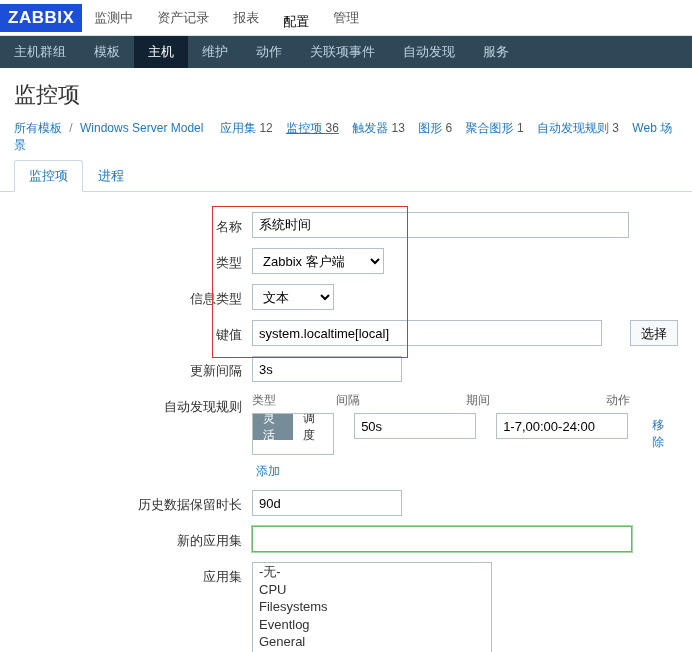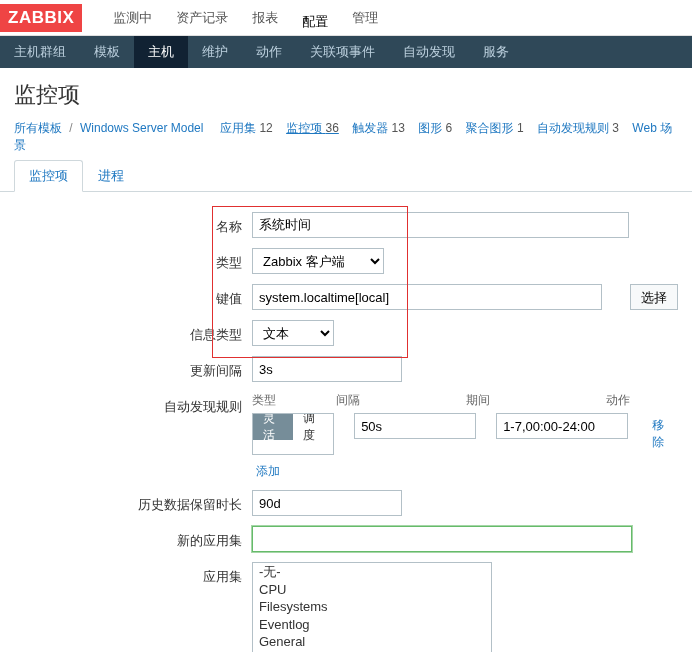--- a/index.html
+++ b/index.html
@@ -12,26 +12,26 @@
     width: 692px;
   }
   .topbar {
     background: #fff;
     display: flex;
     align-items: center;
     height: 36px;
     border-bottom: 1px solid #e0e0e0;
   }
   .logo {
-    background: #ef4444;
+    background: #1d4ed8;
     color: #fff;
     font-weight: bold;
     font-size: 17px;
     padding: 4px 8px;
-    margin-right: 19px;
+    margin-right: 0;
     letter-spacing: 0.5px;
   }
   .topnav-item {
     color: #555;
     padding: 0 12px;
     height: 100%;
     display: flex;
     align-items: center;
     position: relative;
     cursor: pointer;
@@ -254,34 +254,34 @@
   <div class="form-row">
     <div class="form-label">类型</div>
     <div class="form-field">
       <select style="width:132px">
         <option>Zabbix 客户端</option>
       </select>
     </div>
   </div>
 
   <div class="form-row">
+    <div class="form-label">信息类型</div>
+    <div class="form-field">
+      <select style="width:82px">
+        <option>文本</option>
+      </select>
+    </div>
+  </div>
+
+  <div class="form-row">
     <div class="form-label">键值</div>
     <div class="form-field">
       <input type="text" style="width: 350px;" value="system.localtime[local]">
       <span style="flex:1"></span>
       <button class="btn">选择</button>
-    </div>
-  </div>
-
-  <div class="form-row">
-    <div class="form-label">信息类型</div>
-    <div class="form-field">
-      <select style="width:82px">
-        <option>文本</option>
-      </select>
     </div>
   </div>
 
   <div class="form-row">
     <div class="form-label">更新间隔</div>
     <div class="form-field">
       <input type="text" style="width: 150px;" value="3s">
     </div>
   </div>
 

